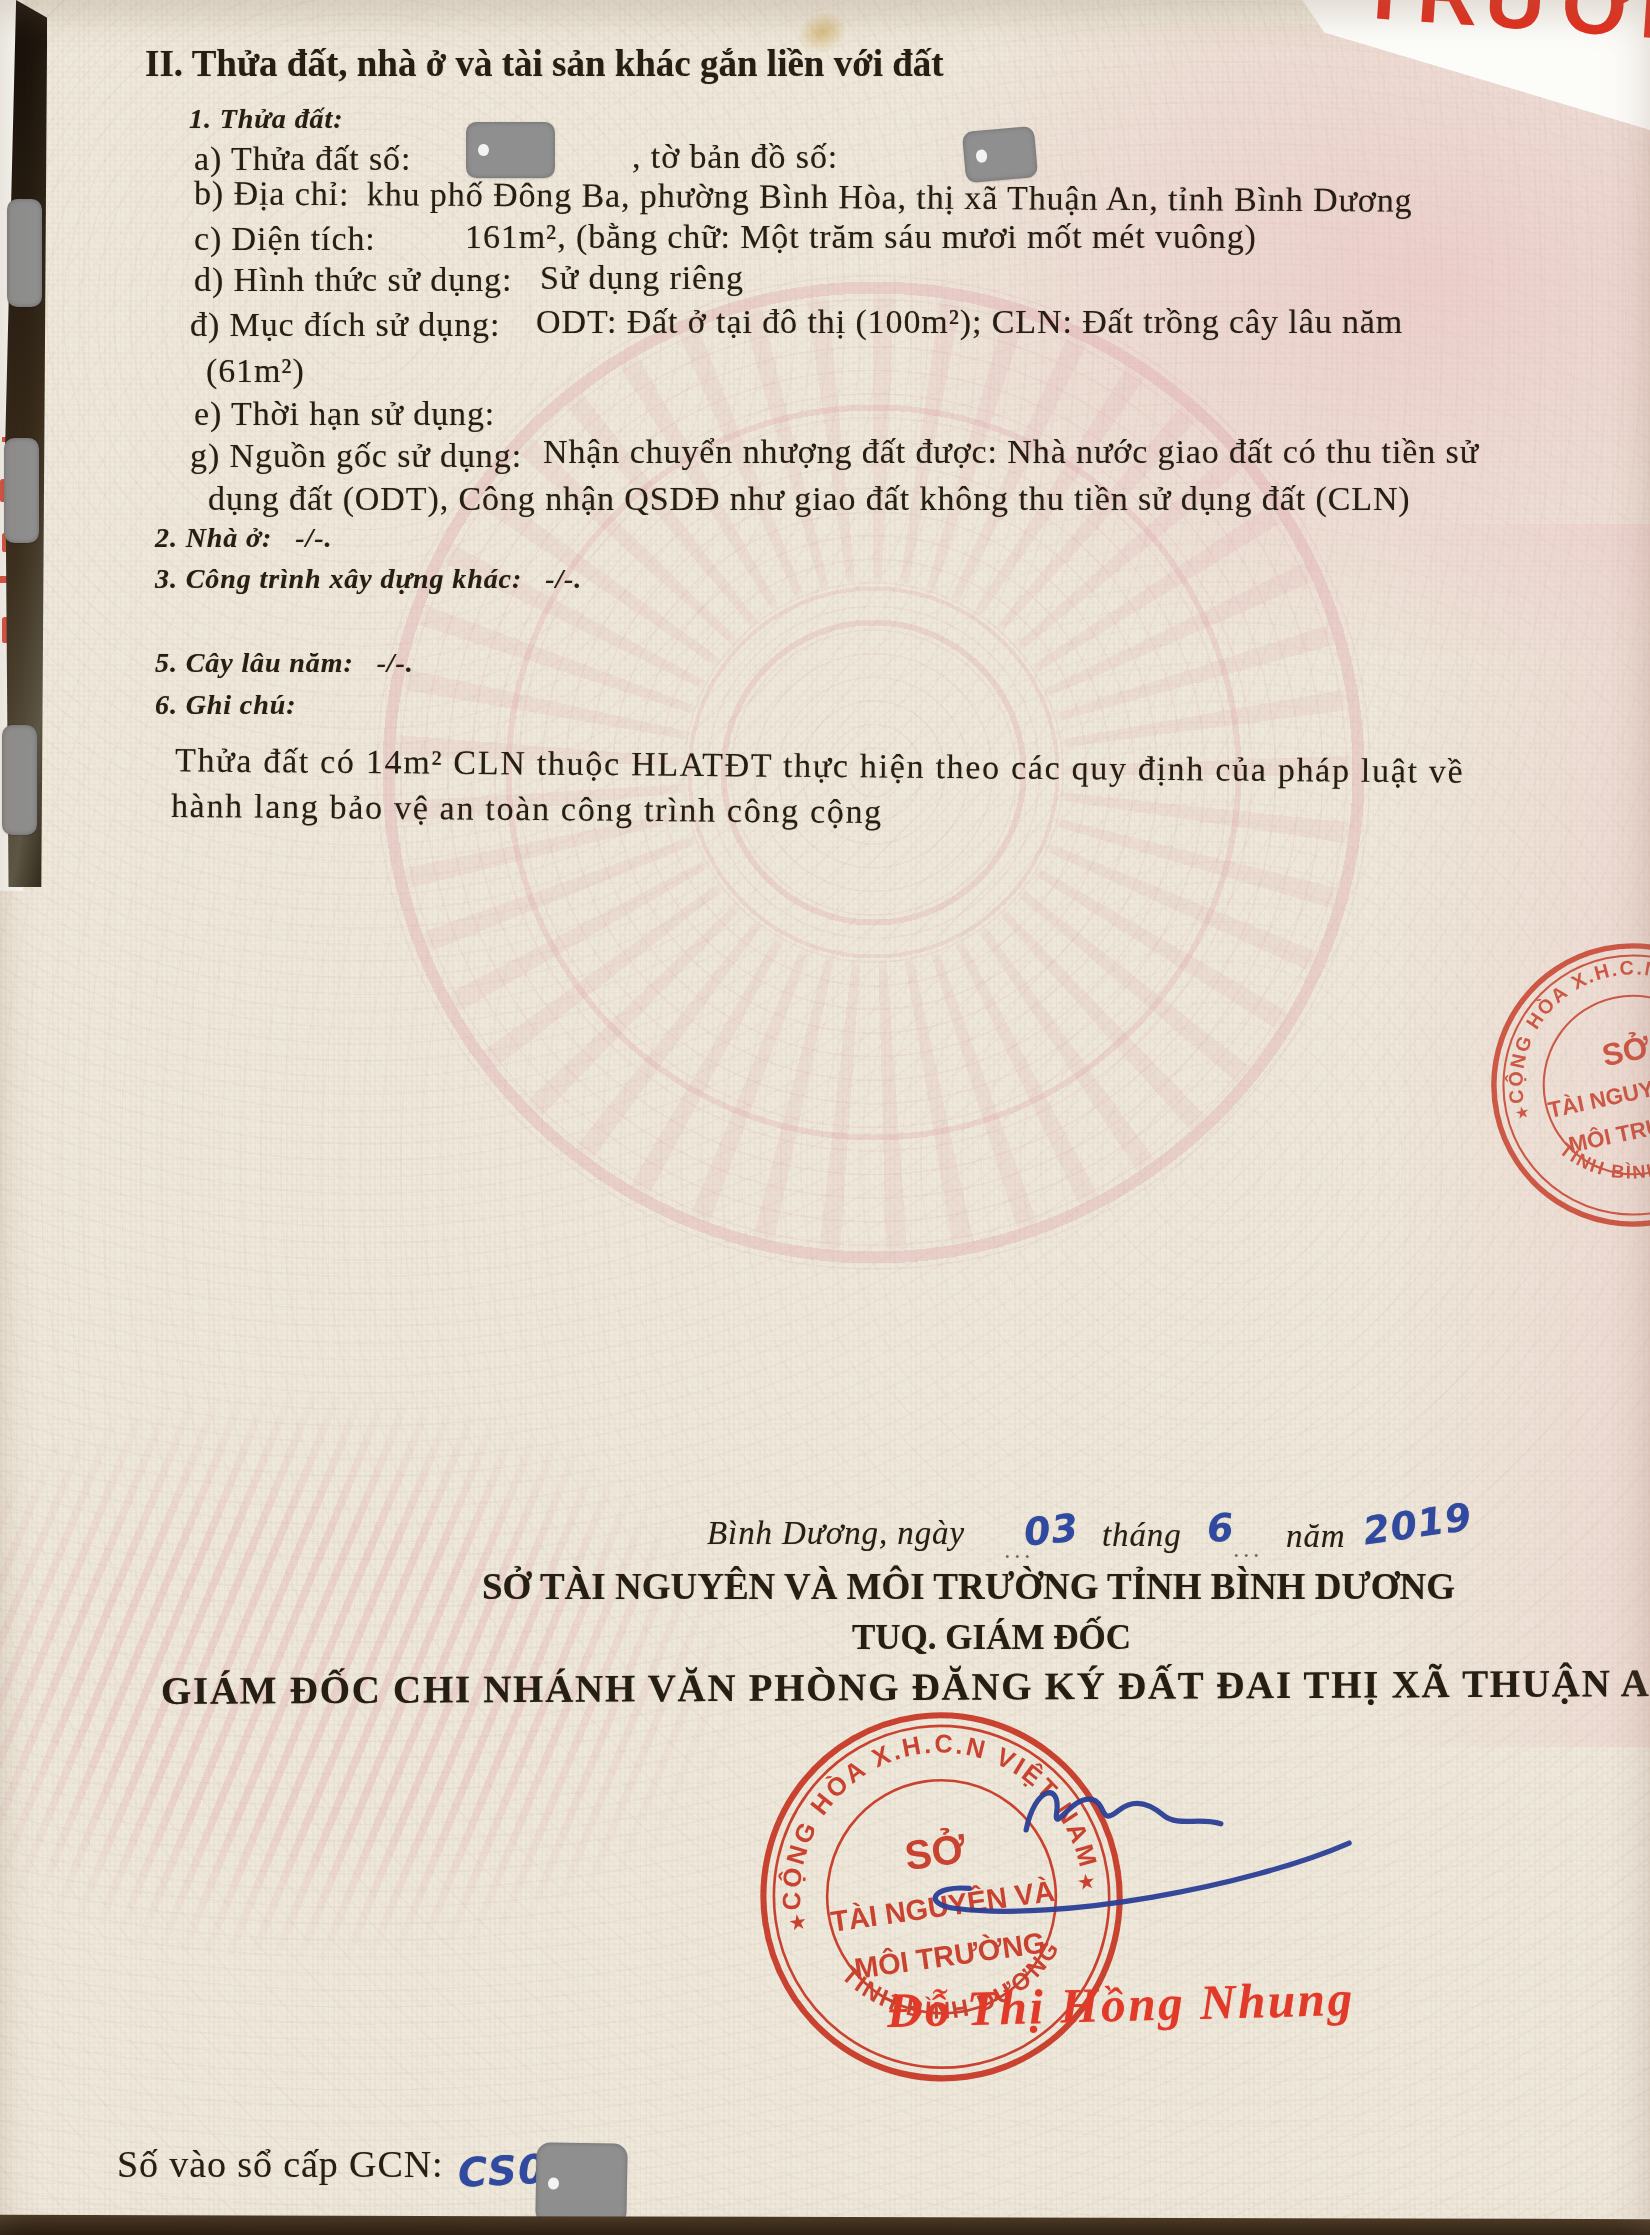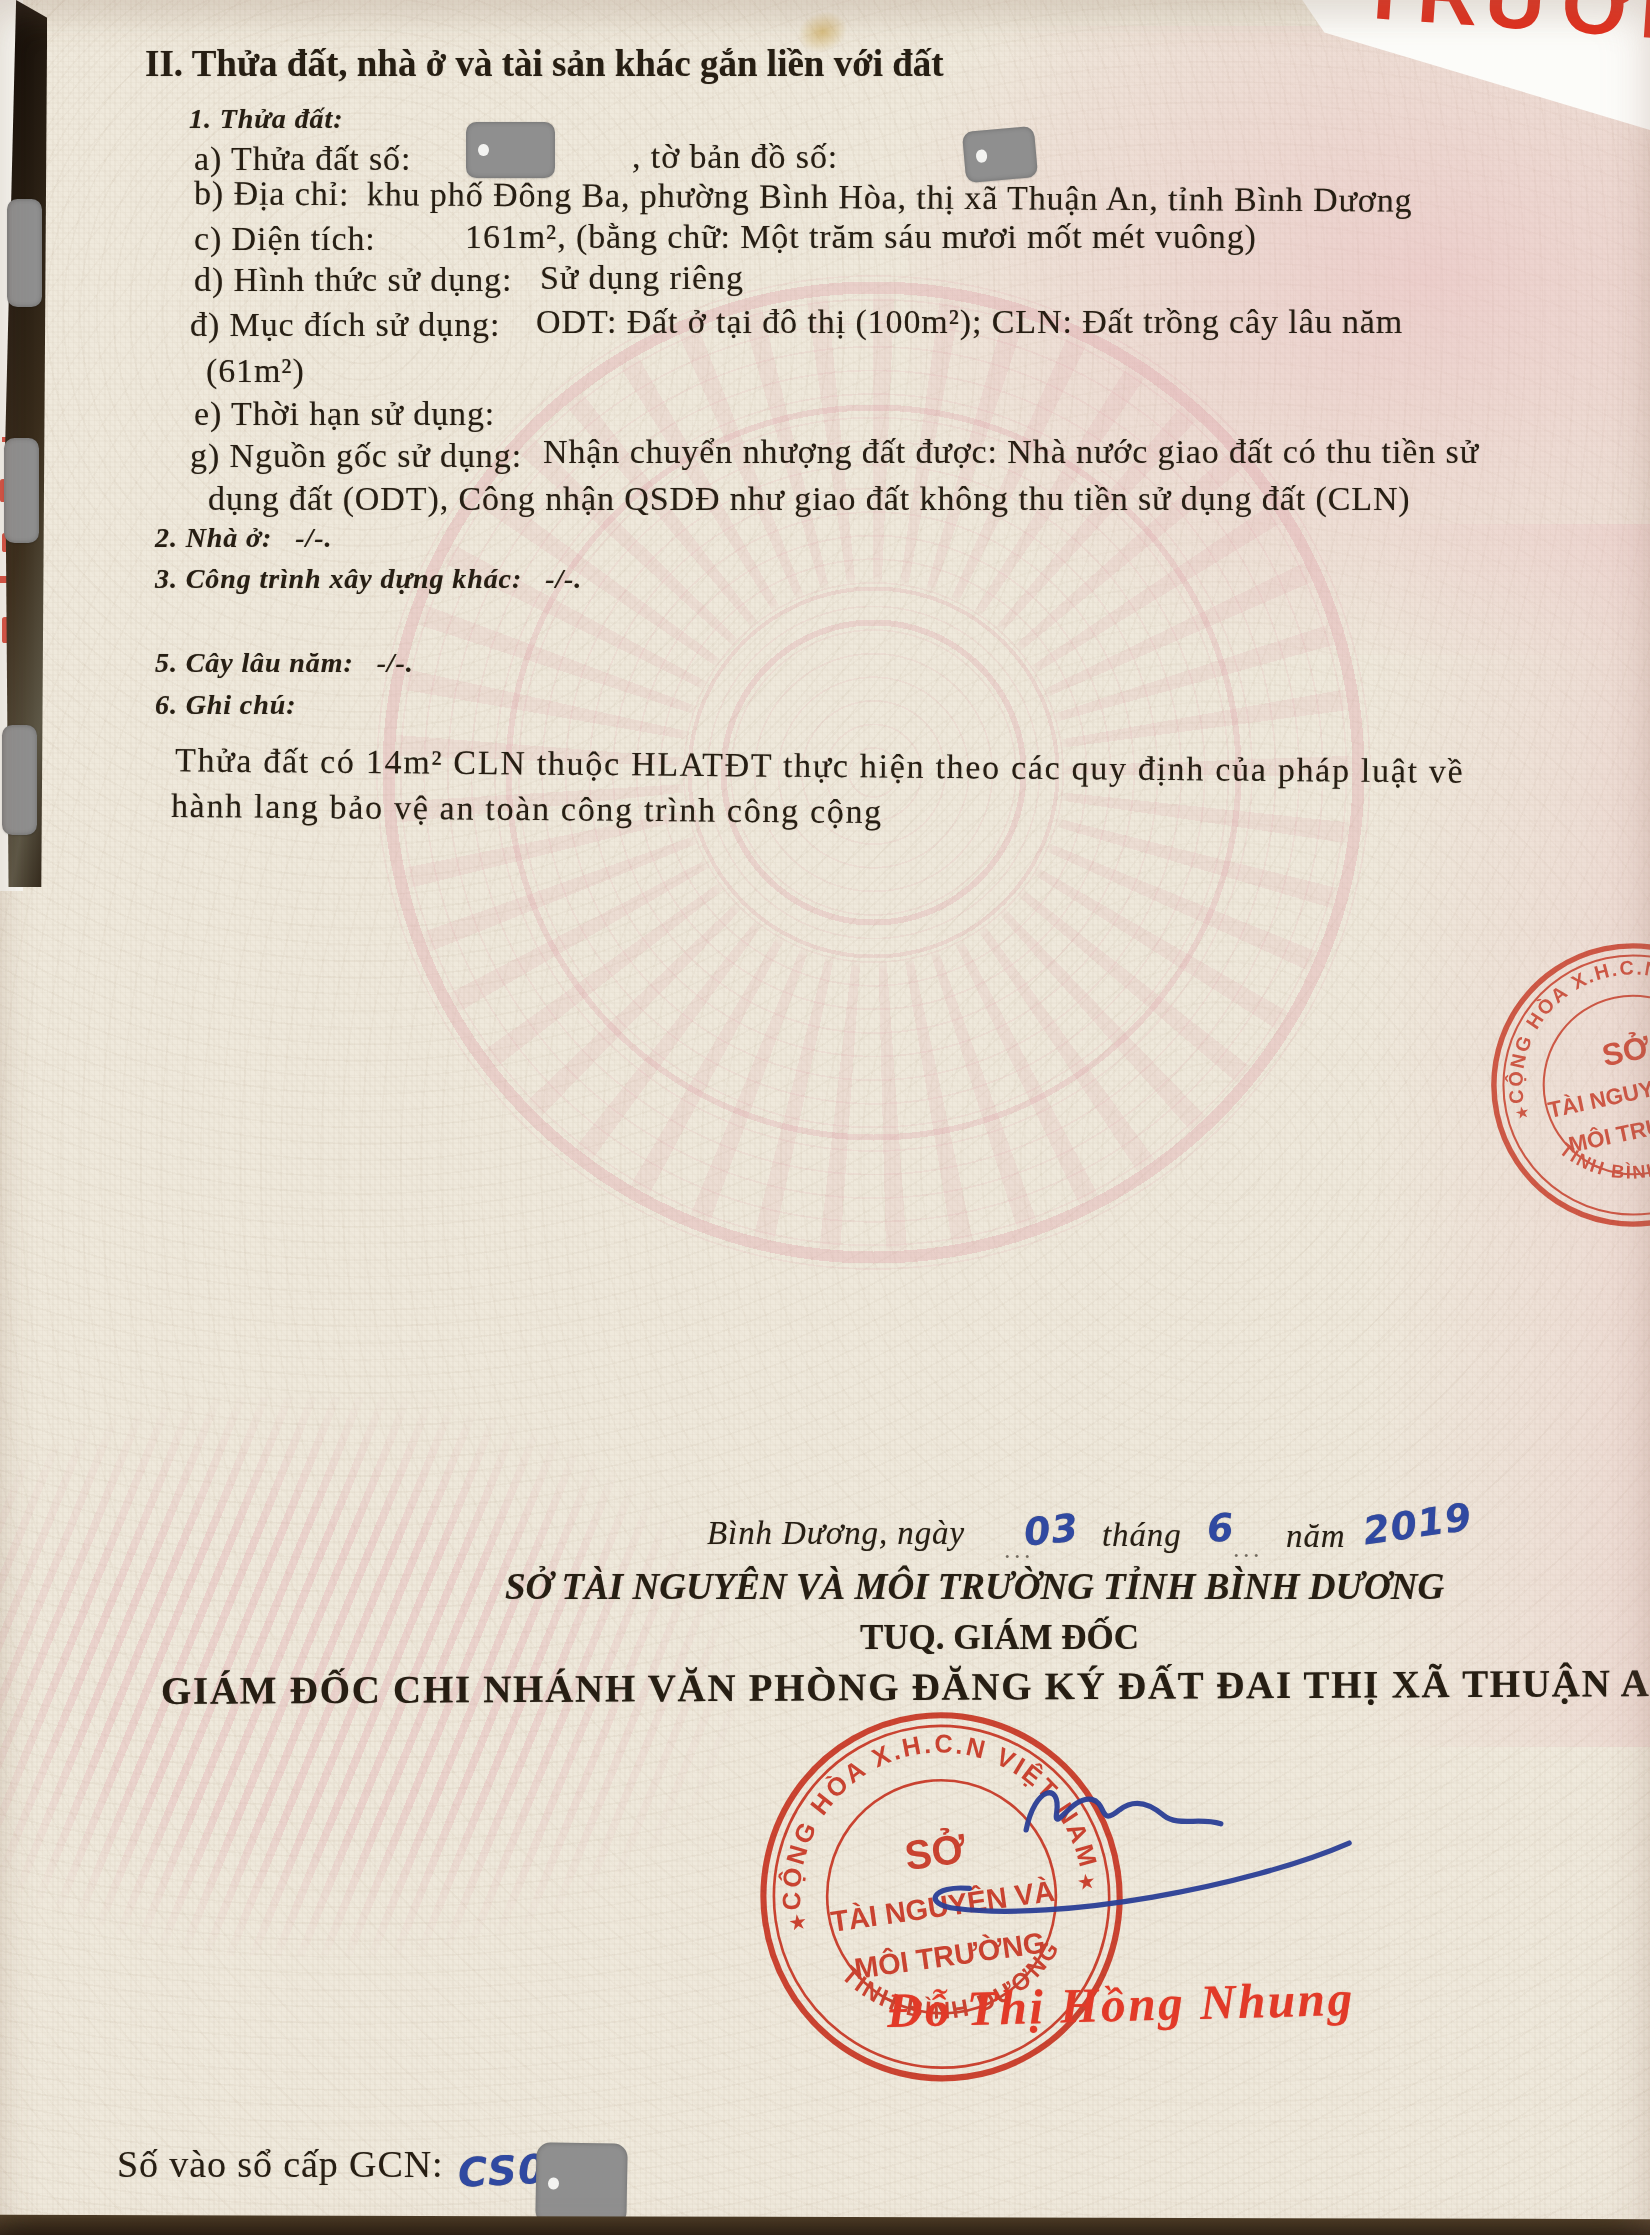--- a/index.html
+++ b/index.html
@@ -183,22 +183,22 @@
 
   <div class="line" style="left:707px; top:1515px; font-style:italic; font-size:33px;text-align:center;">Bình Dương, ngày</div>
   <span class="dots" style="left:1004px; top:1535px;">...</span>
   <div class="line hand" style="left:1024px; top:1508px; font-size:38px; transform:rotate(-6deg);">03</div>
   <div class="line" style="left:1102px; top:1517px; font-style:italic; font-size:33px;">tháng</div>
   <div class="line hand" style="left:1207px; top:1506px; font-size:38px; transform:rotate(-4deg);">6</div>
   <span class="dots" style="left:1233px; top:1534px;">...</span>
   <div class="line" style="left:1286px; top:1518px; font-style:italic; font-size:33px;">năm</div>
   <div class="line hand" style="left:1363px; top:1502px; font-size:38px; transform:rotate(-8deg);">2019</div>
 
-  <div class="office" style="left:505px; top:1565px; font-size:37px;font-style:italic;">SỞ TÀI NGUYÊN VÀ MÔI TRƯỜNG TỈNH BÌNH DƯƠNG</div>
-  <div class="office" style="left:852px; top:1618px; font-size:35px;margin-left:8px;">TUQ. GIÁM ĐỐC</div>
+  <div class="office" style="left:482px; top:1565px; font-size:37px;">SỞ TÀI NGUYÊN VÀ MÔI TRƯỜNG TỈNH BÌNH DƯƠNG</div>
+  <div class="office" style="left:852px; top:1618px; font-size:35px;">TUQ. GIÁM ĐỐC</div>
   <div class="office" style="left:161px; top:1664px; font-size:39px; letter-spacing:1.7px; transform:rotate(-.3deg);">GIÁM ĐỐC CHI NHÁNH VĂN PHÒNG ĐĂNG KÝ ĐẤT ĐAI THỊ XÃ THUẬN A</div>
 
   <div class="stamp-wrap" style="left:749px; top:1701px; width:384px; height:384px; opacity:.92;">
     <svg width="384" height="384" viewBox="0 0 440 440">
       <g transform="rotate(-8 220 220) scale(1 1.02)" fill="none" stroke="#d73a28">
         <circle cx="220" cy="220" r="204" stroke-width="7"></circle>
         <circle cx="220" cy="220" r="192" stroke-width="3"></circle>
         <circle cx="220" cy="220" r="131" stroke-width="3"></circle>
         <g stroke="none" fill="#d73a28" font-family="Liberation Sans, DejaVu Sans, sans-serif">
           <defs>

